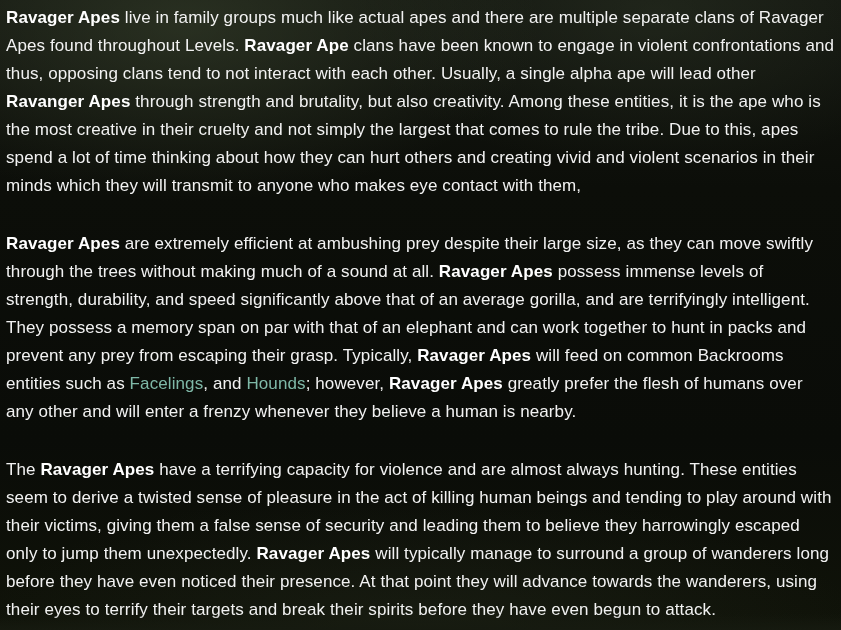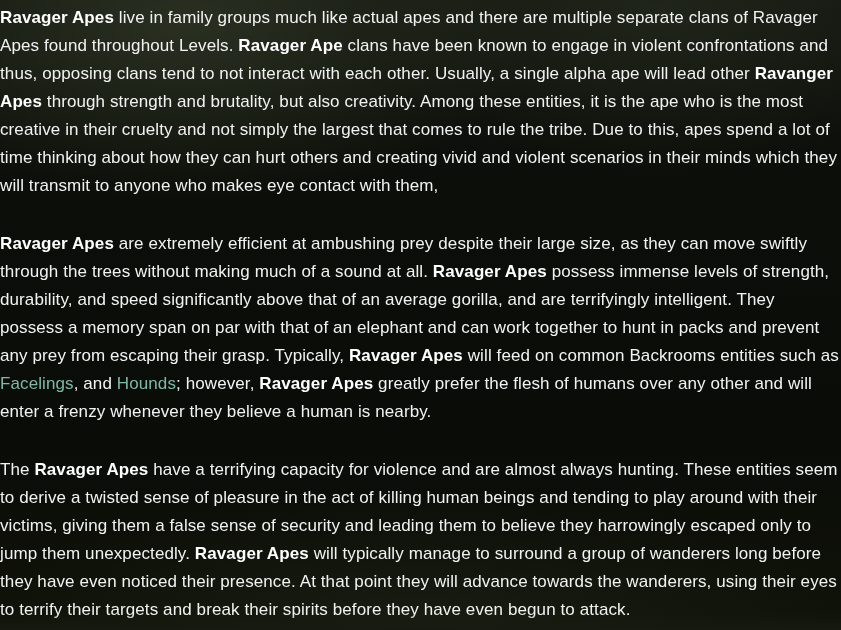--- a/index.html
+++ b/index.html
@@ -17,21 +17,21 @@
   .page {
     position: relative;
     width: 841px;
     height: 630px;
     box-sizing: border-box;
     background:
       radial-gradient(ellipse 60% 40% at 22% 4%, rgba(60,70,48,0.55), rgba(0,0,0,0) 70%),
       radial-gradient(ellipse 50% 35% at 78% 2%, rgba(48,56,40,0.45), rgba(0,0,0,0) 72%),
       radial-gradient(ellipse 70% 30% at 50% 100%, rgba(40,46,33,0.35), rgba(0,0,0,0) 75%),
       linear-gradient(180deg, #131610 0%, #0c0e09 30%, #0a0c08 70%, #101309 100%);
-    padding: 0 0;
+    padding: 0 6px;
   }
   .page::after {
     content: "";
     position: absolute;
     left: 0; right: 0; bottom: 0;
     height: 16px;
     background: linear-gradient(180deg, rgba(13,15,11,0) 0%, rgba(22,26,16,0.9) 100%);
     pointer-events: none;
   }
   .content {

